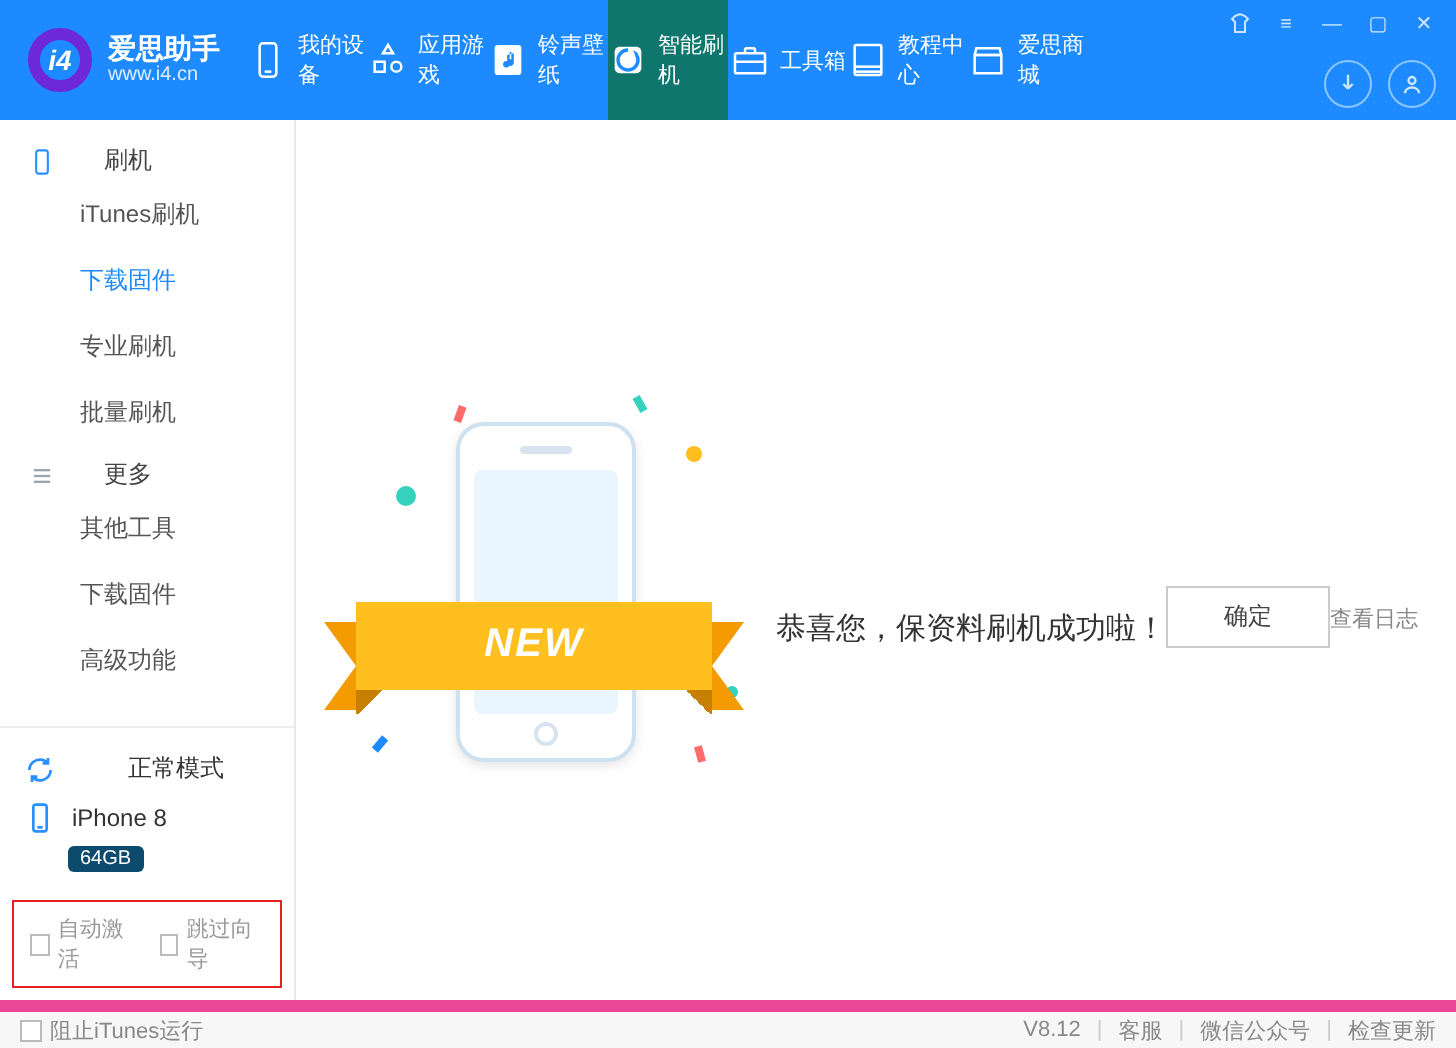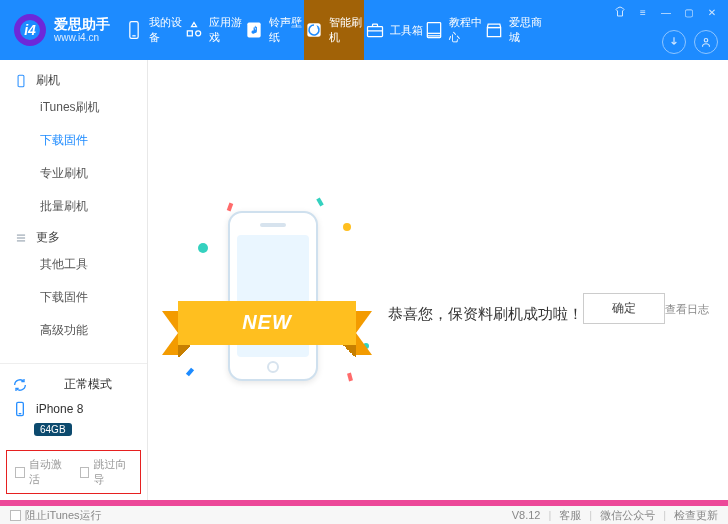--- a/index.html
+++ b/index.html
@@ -7,33 +7,33 @@
 
   
   .header { background:#1d8bff; height:60px; color:#fff; display:flex; align-items:stretch; }
   .brand { display:flex; align-items:center; padding:0 14px; gap:8px; }
   .brand-logo { width:32px; height:32px; border:6px solid #6d28d9; border-radius:50%; display:flex; align-items:center; justify-content:center; font-size:14px; font-weight:bold; font-style:italic; }
   .brand-text { line-height:1.2; }
   .brand-title { font-size:14px; font-weight:bold; }
   .brand-url { font-size:10px; opacity:.85; }
   .top-nav { display:flex; flex:1; }
   .top-nav-item { display:flex; flex-direction:row; align-items:center; justify-content:center; width:60px; gap:5px; cursor:pointer; font-size:11px; }
-  .top-nav-item.active { background:#a16207; }
+  .top-nav-item.active { background:#0f766e; }
   .top-icon svg { width:20px; height:20px; display:block; }
   .top-right { display:flex; align-items:flex-start; padding:4px 6px 0 0; gap:3px; }
   .mini-btn { width:20px; height:16px; display:flex; align-items:center; justify-content:center; color:#cfe6ff; font-size:10px; cursor:pointer; }
   .round-btns { position:absolute; right:10px; top:30px; display:flex; gap:8px; }
   .round-btn { width:24px; height:24px; border:1.5px solid #8fc6ff; border-radius:50%; display:flex; align-items:center; justify-content:center; color:#cfe6ff; cursor:pointer; }
   .round-btn svg { width:14px; height:14px; }
 
   
   .body { display:flex; height:calc(524px - 60px - 24px); }
   .sidebar { width:148px; border-right:1px solid #e8e8e8; display:flex; flex-direction:column; }
   .side-scroll { flex:1; overflow:hidden; padding-top:6px; }
-  .side-group { padding:6px 0 2px 14px; color:#444; display:flex; align-items:center; gap:8px; font-size:12px; }
+  .side-group { padding:6px 0 2px 14px; color:#444; display:flex; align-items:center; gap:24px; font-size:12px; }
   .side-group .gicon svg { width:14px; height:14px; display:block; color:#2a90ff; }
   .side-item { padding:8px 0 8px 40px; color:#555; cursor:pointer; font-size:12px; }
   .side-item.active { color:#1d8bff; }
   .side-lower { border-top:1px solid #eee; padding:8px 10px; }
   .mode-row, .device-row { display:flex; align-items:center; gap:8px; padding:4px 2px; }
   .mode-row svg, .device-row svg { width:16px; height:16px; }
   .mode-text { color:#333; font-weight:500;margin-left:28px; }
   .device-name { font-weight:normal; color:#333; }
   .cap-badge { background:#0c4a6e; color:#fff; font-size:10px; padding:1px 6px; border-radius:3px; margin-left:24px; margin-top:2px; display:inline-block; }
   .bottom-checks { border:1.5px solid #e62020; padding:6px 8px; margin:6px; display:flex; gap:12px; align-items:flex-end;}

